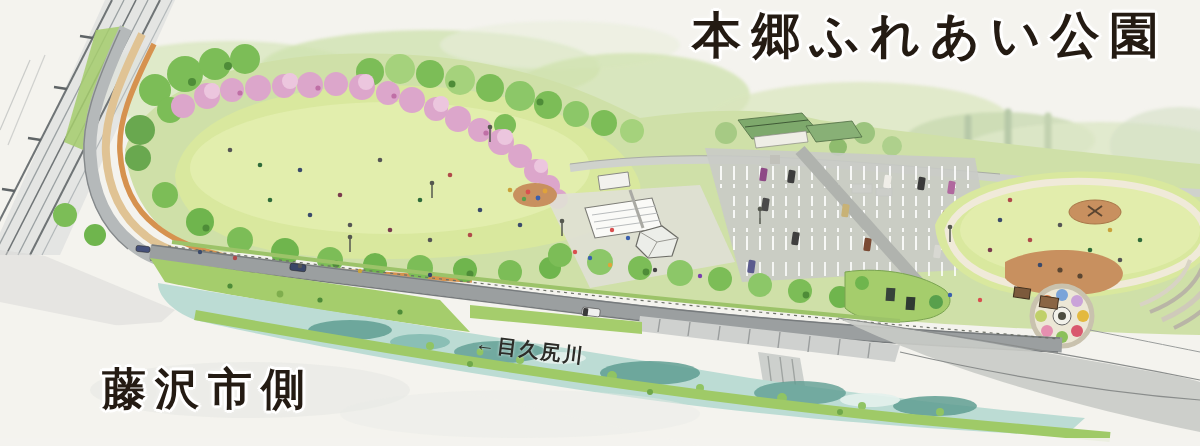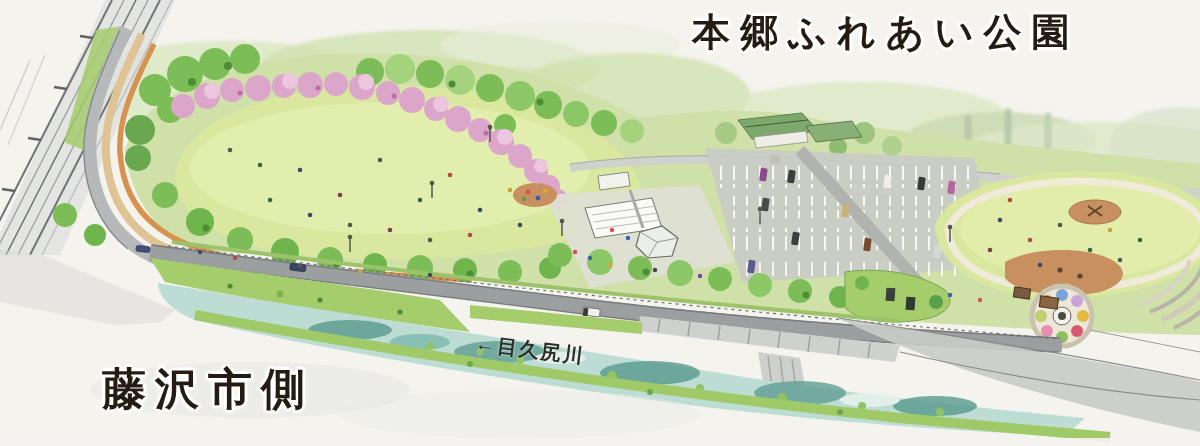--- a/index.html
+++ b/index.html
@@ -9,21 +9,21 @@
     --road-gray:#9a9ea0; --road-light:#c9cbc6; --path-tan:#e0c394; --path-orange:#d6924f;
     --plaza:#dfe0d5; --soil-brown:#c8905f; --roof-green:#7ea96c;
   }
   html,body{margin:0;padding:0;}
   .stage{position:relative;width:1200px;height:446px;overflow:hidden;background:var(--paper);
          font-family:"Liberation Sans","DejaVu Sans",sans-serif;}
   .stage svg{position:absolute;left:0;top:0;}
   .label{position:absolute;color:var(--ink);font-weight:900;white-space:nowrap;z-index:5;}
   .halo{text-shadow:-2px -2px 0 #fff,2px -2px 0 #fff,-2px 2px 0 #fff,2px 2px 0 #fff,
         -3px 0 0 #fff,3px 0 0 #fff,0 -3px 0 #fff,0 3px 0 #fff,0 0 7px #fff;}
-  .title{left:692px;top:10px;font-size:38px;line-height:1.2;}
+  .title{left:692px;top:10px;font-size:49px;line-height:1.2;font-family:Liberation Mono, monospace;}
   .title .l1{display:block;letter-spacing:10px;}
   .title .l2{display:block;letter-spacing:1px;}
   .fujisawa{left:102px;top:360px;font-size:44px;letter-spacing:9px;}
   .river-label{left:477px;top:330px;font-size:20px;font-weight:600;letter-spacing:2px;
     font-family:"Liberation Serif","DejaVu Serif",serif;color:#2c2c28;
     transform:rotate(7deg);transform-origin:left top;
     text-shadow:0 0 3px rgba(255,255,255,.7);}
   
   .f-paper{fill:var(--paper)} .f-lawn{fill:var(--lawn)} .f-lawn-light{fill:var(--lawn-light)}
   .f-tree{fill:var(--tree-green)} .f-tree-dark{fill:var(--tree-dark)}

